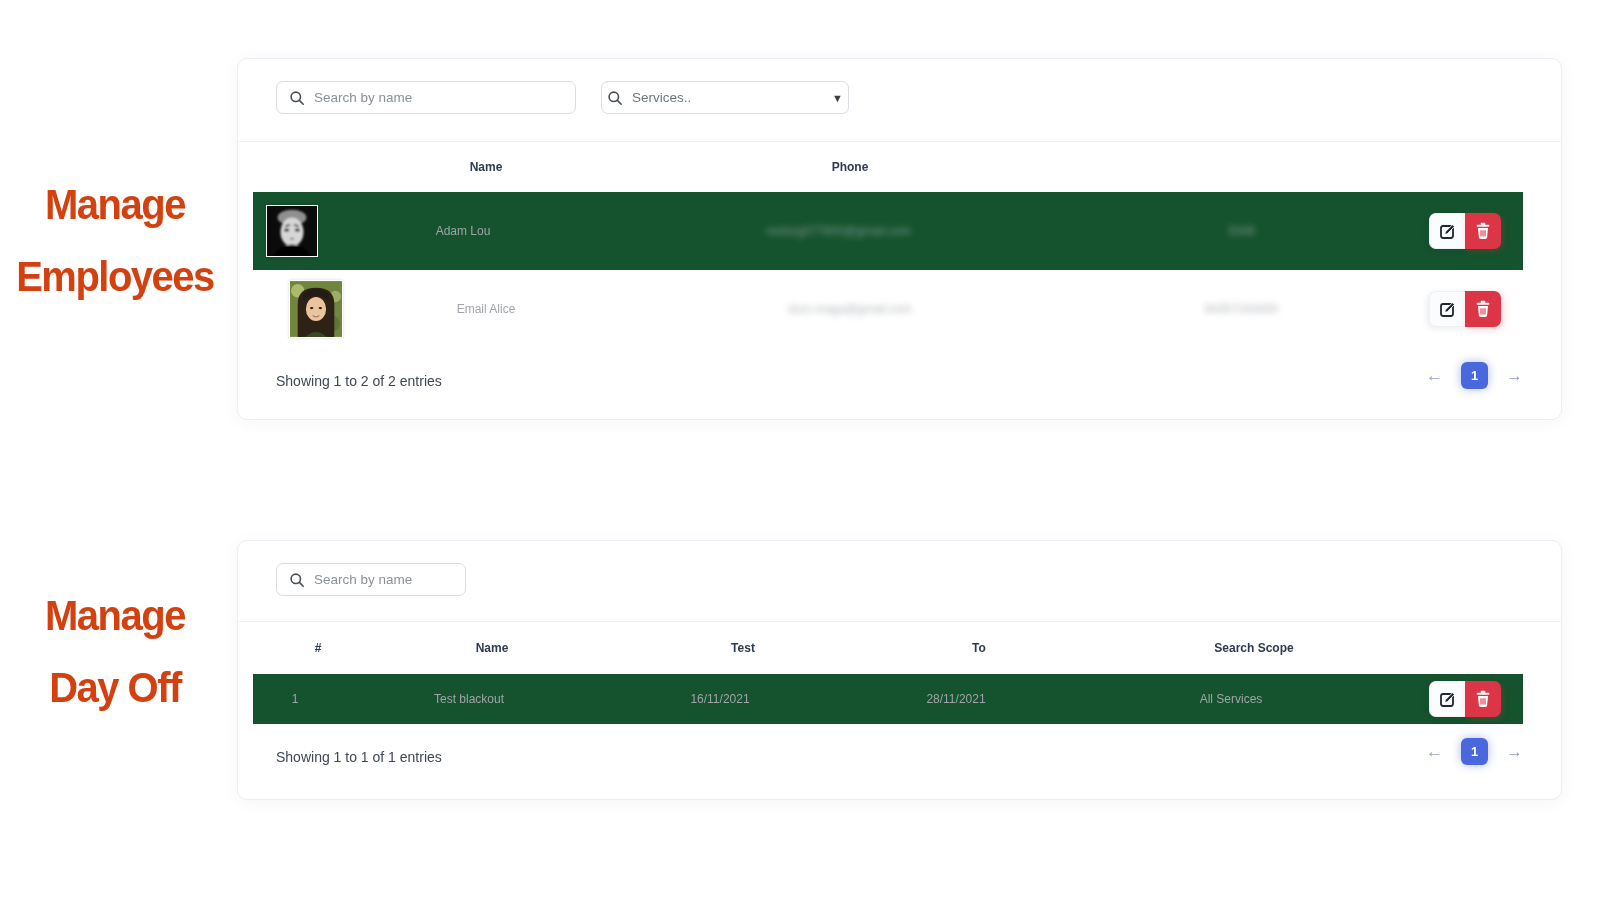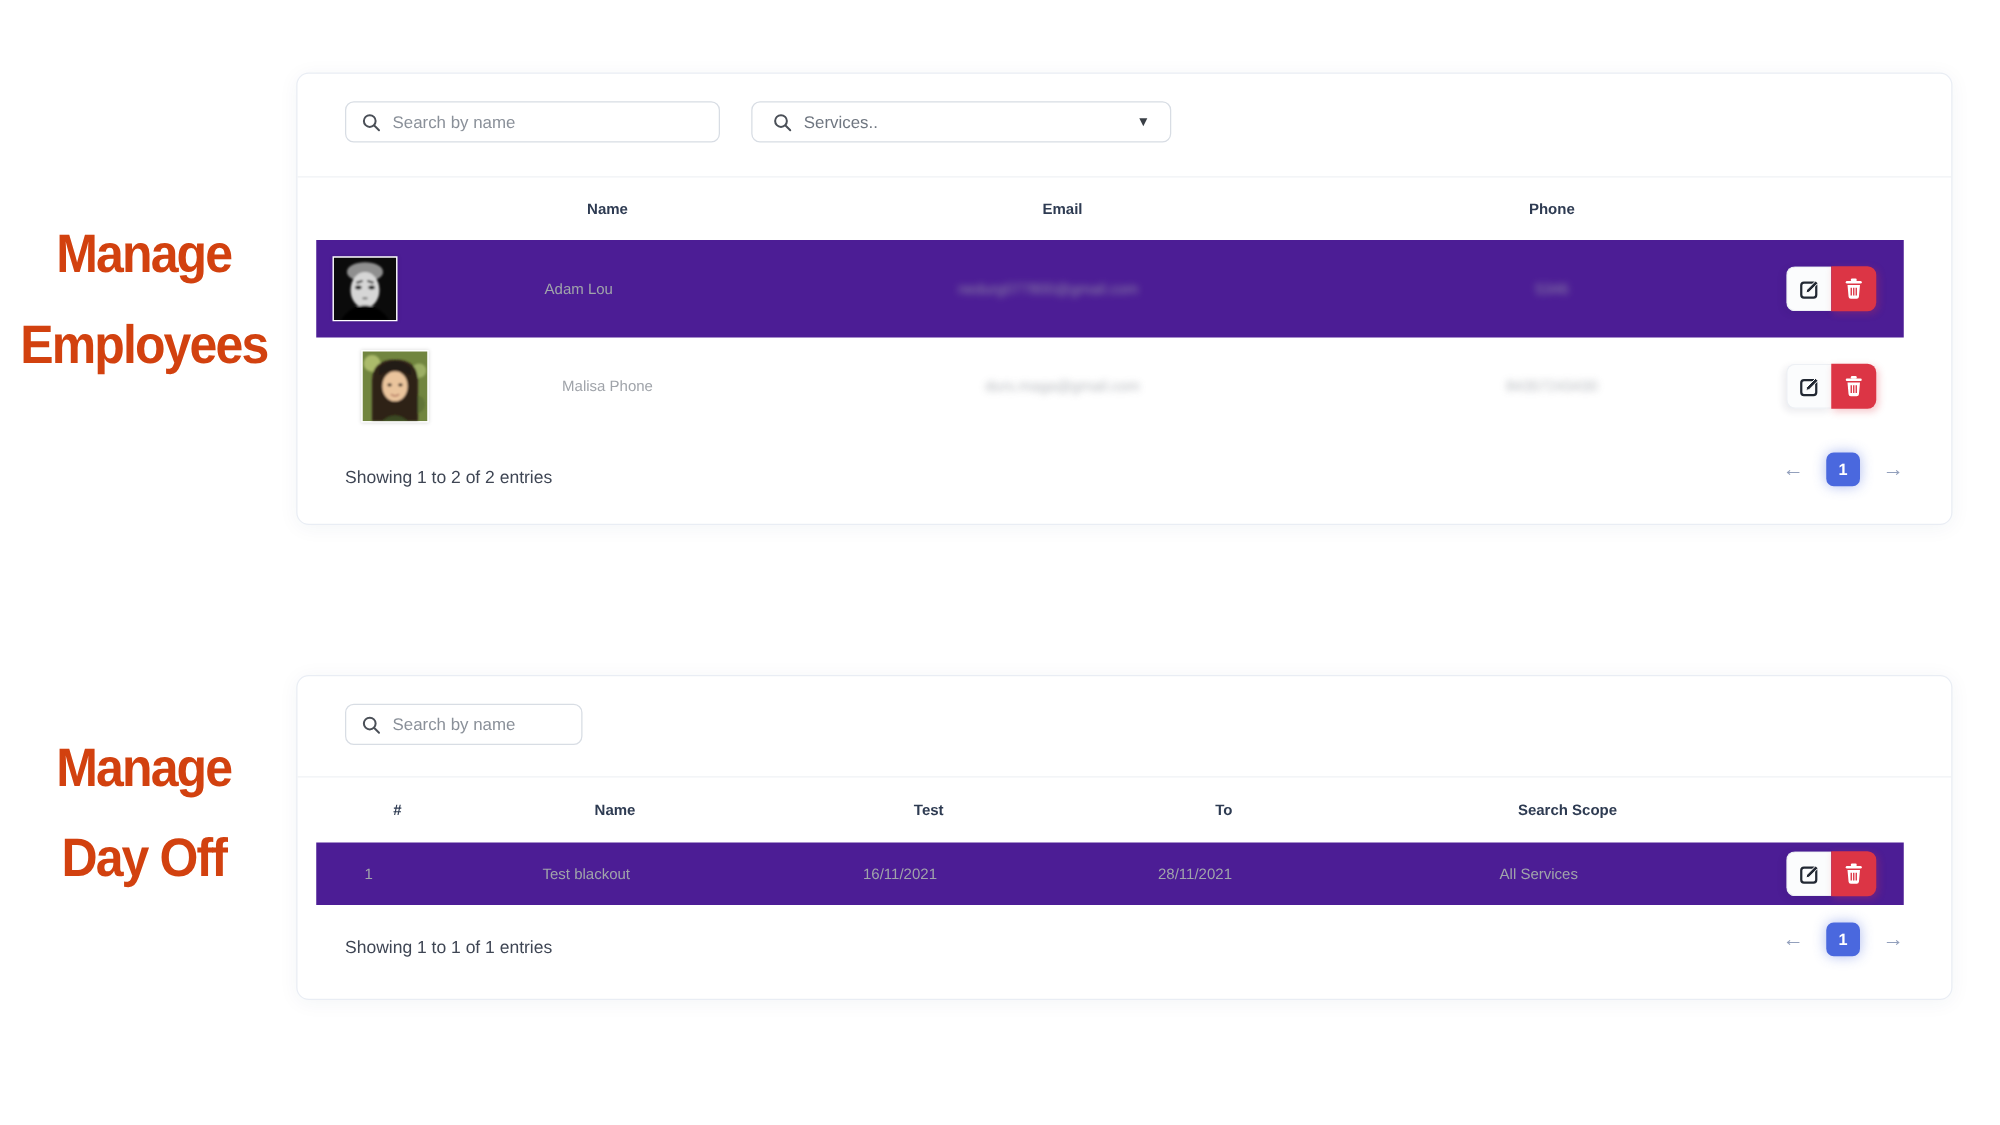--- a/index.html
+++ b/index.html
@@ -27,36 +27,36 @@
   .divider { height:1px; background:#f0f2f5; }
 
   .search-box { display:flex; align-items:center; gap:9px; height:33px;
     border:1px solid #d8dde4; border-radius:7px; padding:0 12px; background:#fff; }
   .search-wide   { width:300px; }
   .search-narrow { width:190px; }
   .search-box input { border:none; outline:none; width:100%; font-size:13.5px;
     color:#333; background:transparent; font-family:"Liberation Sans", sans-serif; }
   .search-box input::placeholder { color:#8a9099; }
 
-  .services-select { display:flex; align-items:center; gap:9px; width:336px; height:33px;
-    border:1px solid #d8dde4; border-radius:7px; padding:0 16px; margin-left:25px;
+  .services-select { display:flex; align-items:center; gap:9px; width:248px; height:33px;
+    border:1px solid #d8dde4; border-radius:7px; padding:0 5px; margin-left:25px;
     color:#6f7680; font-size:13.5px; cursor:pointer; background:#fff; }
   .services-select .caret { margin-left:auto; color:#3a3f46; font-size:11px; }
 
   
   .grid-emp { display:grid; grid-template-columns:90px 240px 1fr 295px 134px; align-items:center; }
   .grid-day { display:grid; grid-template-columns:84px 264px 238px 234px 316px 1fr; align-items:center; }
   .thead, .trow { margin:0 38px; }
   .thead { height:50px; font-size:12px; font-weight:bold; color:#2e3b52; }
   .thead-day { height:52px; }
   .thead > div, .trow > div { text-align:center; }
   .trow { font-size:12px; color:#a0a4aa; }
   .trow-emp { height:78px; }
   .trow-day { height:50px; }
-  .row-stripe { background:#4c1d95;margin-left:15px; }
+  .row-stripe { background:#14532d;margin-left:15px; }
 
   .cell-avatar { display:flex; justify-content:flex-start; padding-left:13px; }
   .avatar-frame { background:#fff; padding:1px; box-shadow:0 0 3px rgba(0,0,0,.15); line-height:0; }
   .cell-actions { display:flex; justify-content:flex-end; padding-right:22px; }
 
   .blurred { filter:blur(3px); opacity:.8; }
 
   .btn-group { display:flex; }
   .btn { width:36px; height:36px; display:flex; align-items:center; justify-content:center;
     border:none; cursor:pointer; padding:0; }
@@ -113,21 +113,20 @@
         </span>
         <span>Services..</span>
         <span class="caret">▼</span>
       </div>
     </div>
     <div class="divider"></div>
 
     <div class="thead grid-emp">
       <div></div>
       <div>Name</div>
-      <div>Email</div>
       <div>Phone</div>
       <div></div>
     </div>
 
     <div class="trow trow-emp grid-emp row-stripe">
       <div class="cell-avatar">
         <span class="avatar-frame">
           <svg width="50" height="50" viewBox="0 0 52 52">
             <defs>
                 <filter id="bl1" x="-20%" y="-20%" width="140%" height="140%">
@@ -192,21 +191,21 @@
               <ellipse cx="27" cy="29" rx="10.5" ry="12.5" fill="#eac49c"></ellipse>
               <path d="M14 20 Q27 10 40 20 L40 14 Q34 8 27 8 Q20 8 14 14 Z" fill="#241a12"></path>
               <ellipse cx="22.5" cy="28" rx="1.8" ry="1.2" fill="#2a1d14"></ellipse>
               <ellipse cx="31.5" cy="28" rx="1.8" ry="1.2" fill="#2a1d14"></ellipse>
               <path d="M24 36 q3 2.2 6 0" stroke="#b57a63" stroke-width="1.3" fill="none" stroke-linecap="round"></path>
               <path d="M16 58 q11 -10 22 0 Z" fill="#3b4a23"></path>
             </g>
           </svg>
         </span>
       </div>
-      <div>Malisa Phone</div>
+      <div>Email Alice</div>
       <div class="blurred">durs.maga@gmail.com</div>
       <div class="blurred">84357243430</div>
       <div class="cell-actions">
         <span class="btn-group">
           <button class="btn btn-edit">
             <span class="icon">
               <svg width="18" height="18" viewBox="0 0 18 18">
                   <rect x="2" y="4" width="12" height="12" rx="2.2" fill="none" stroke="currentColor" stroke-width="1.8"></rect>
                   <path d="M8.2 11.8 L15.4 4.6 L13.5 2.7 L6.3 9.9 L5.8 12.3 Z" fill="currentColor" stroke="#ffffff" stroke-width="0.8"></path>
                 </svg>

